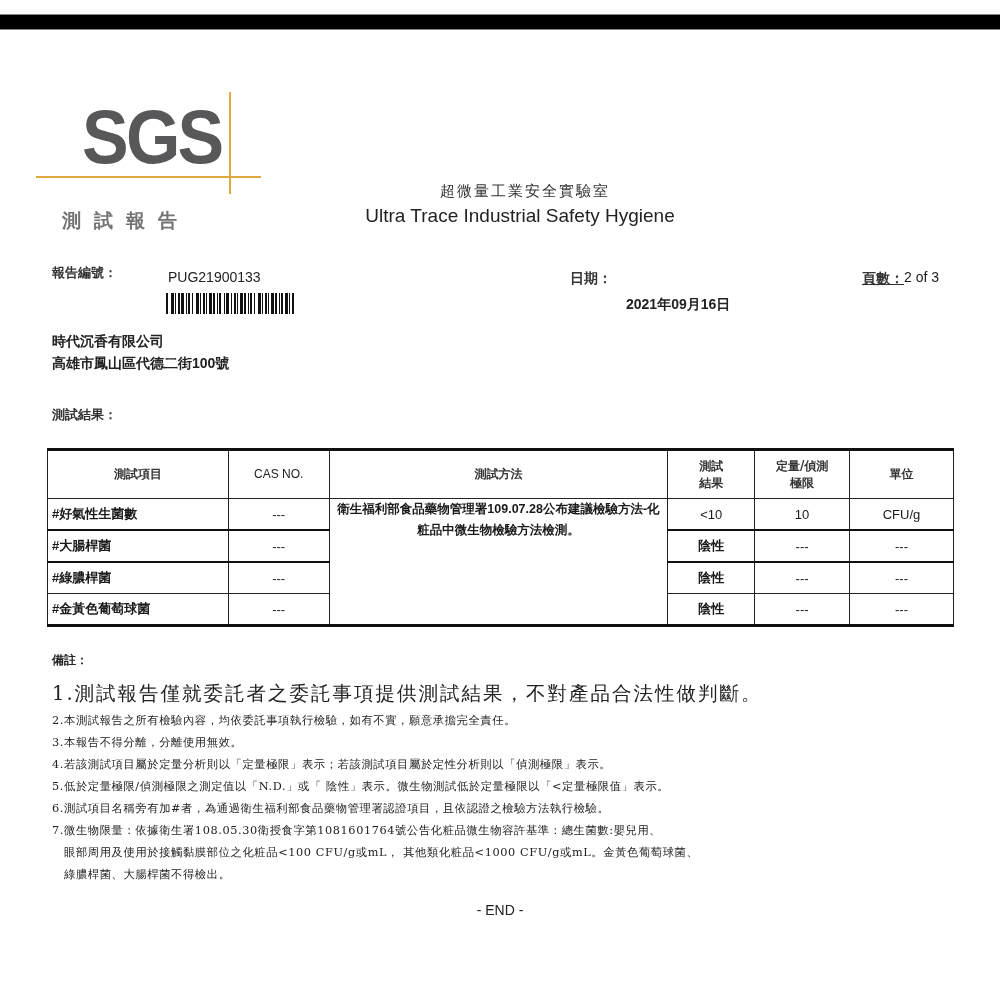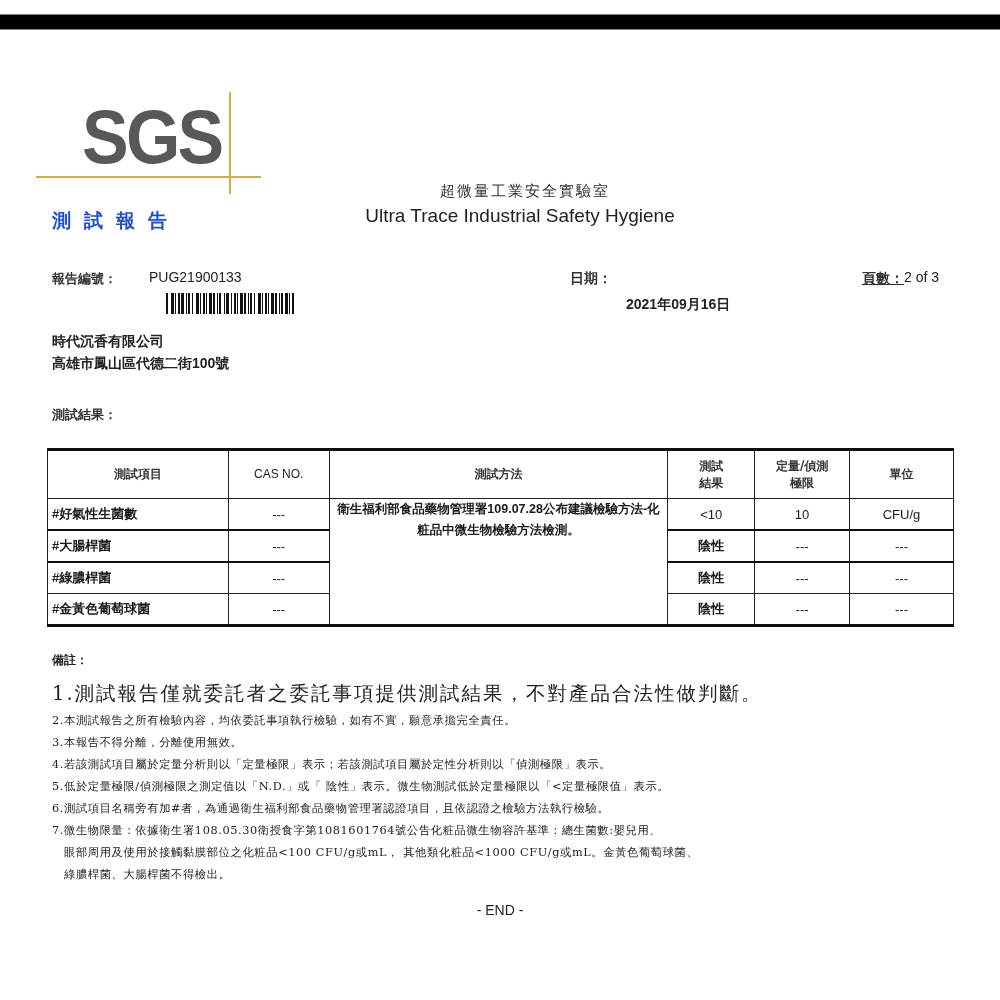--- a/index.html
+++ b/index.html
@@ -5,21 +5,21 @@
   html, body { margin:0; padding:0; }
   body {
     width:1000px; height:1000px; background:#ffffff; position:relative; overflow:hidden;
     font-family: "Liberation Sans", "DejaVu Sans", sans-serif; color:#1a1a1a;
   }
   .topbar { position:absolute; left:0; top:14px; width:1000px; height:16px; background:#000; border-top:1px solid #888; border-bottom:1px solid #888; box-sizing:border-box; }
   .logo { position:absolute; left:36px; top:92px; width:230px; height:102px; }
   .logo-text { position:absolute; left:46px; top:0px; font-family:"Liberation Sans", sans-serif; font-weight:bold; font-size:76px; letter-spacing:-3px; color:#58585a; line-height:90px; transform:scaleX(0.92); transform-origin:left; }
   .logo-hline { position:absolute; left:0; top:84px; width:225px; height:2px; background:#e0a840; }
   .logo-vline { position:absolute; left:193px; top:0; width:2px; height:102px; background:#e0a840; }
-  .doc-title { position:absolute; left:52px; top:208px; font-family:"DejaVu Serif", serif; font-weight:bold; font-size:19px; letter-spacing:13px; color:#1d4ed8; }
+  .doc-title { position:absolute; left:62px; top:208px; font-family:"DejaVu Serif", serif; font-weight:bold; font-size:19px; letter-spacing:13px; color:#737373; }
   .lab-zh { position:absolute; left:340px; top:182px; width:370px; text-align:center; font-family:"DejaVu Serif", serif; font-size:15px; letter-spacing:2px; color:#333; }
   .lab-en { position:absolute; left:330px; top:205px; width:380px; text-align:center; font-size:19px; color:#222; }
   .meta-label { position:absolute; font-size:13px; font-weight:bold; color:#333; font-family:"DejaVu Serif", serif; }
   .meta-val { position:absolute; font-size:14px; color:#222; }
   .barcode { position:absolute; left:166px; top:293px; width:156px; height:21px; display:flex; align-items:stretch; gap:0; }
   .barcode span { display:block; background:#111; height:100%; }
   .company { position:absolute; left:52px; top:330px; font-size:14px; font-weight:bold; color:#222; line-height:22px; }
   .results-label { position:absolute; left:52px; top:406px; font-size:13px; font-weight:bold; color:#333; font-family:"DejaVu Serif", serif; }
   table.results { position:absolute; left:47px; top:448px; width:907px; border-collapse:collapse; font-size:13px; }
   table.results th, table.results td { border:1.5px solid #222; padding:0 4px; height:30px; }
@@ -46,22 +46,22 @@
 <div class="logo">
   <div class="logo-text">SGS</div>
   <div class="logo-hline"></div>
   <div class="logo-vline"></div>
 </div>
 
 <div class="doc-title">測試報告</div>
 <div class="lab-zh">超微量工業安全實驗室</div>
 <div class="lab-en">Ultra Trace Industrial Safety Hygiene</div>
 
-<div class="meta-label" style="left:52px; top:270px;">報告編號：</div>
-<div class="meta-val" style="left:149px; top:269px;">PUG21900133</div>
+<div class="meta-label" style="left:52px; top:264px;">報告編號：</div>
+<div class="meta-val" style="left:168px; top:269px;">PUG21900133</div>
 <div class="barcode">
   <span style="width:2px;margin-right:3px"></span>
     <span style="width:3px;margin-right:1px"></span>
     <span style="width:1px;margin-right:2px"></span>
     <span style="width:2px;margin-right:1px"></span>
     <span style="width:3px;margin-right:2px"></span>
     <span style="width:1px;margin-right:1px"></span>
     <span style="width:2px;margin-right:2px"></span>
     <span style="width:1px;margin-right:3px"></span>
     <span style="width:3px;margin-right:1px"></span>

